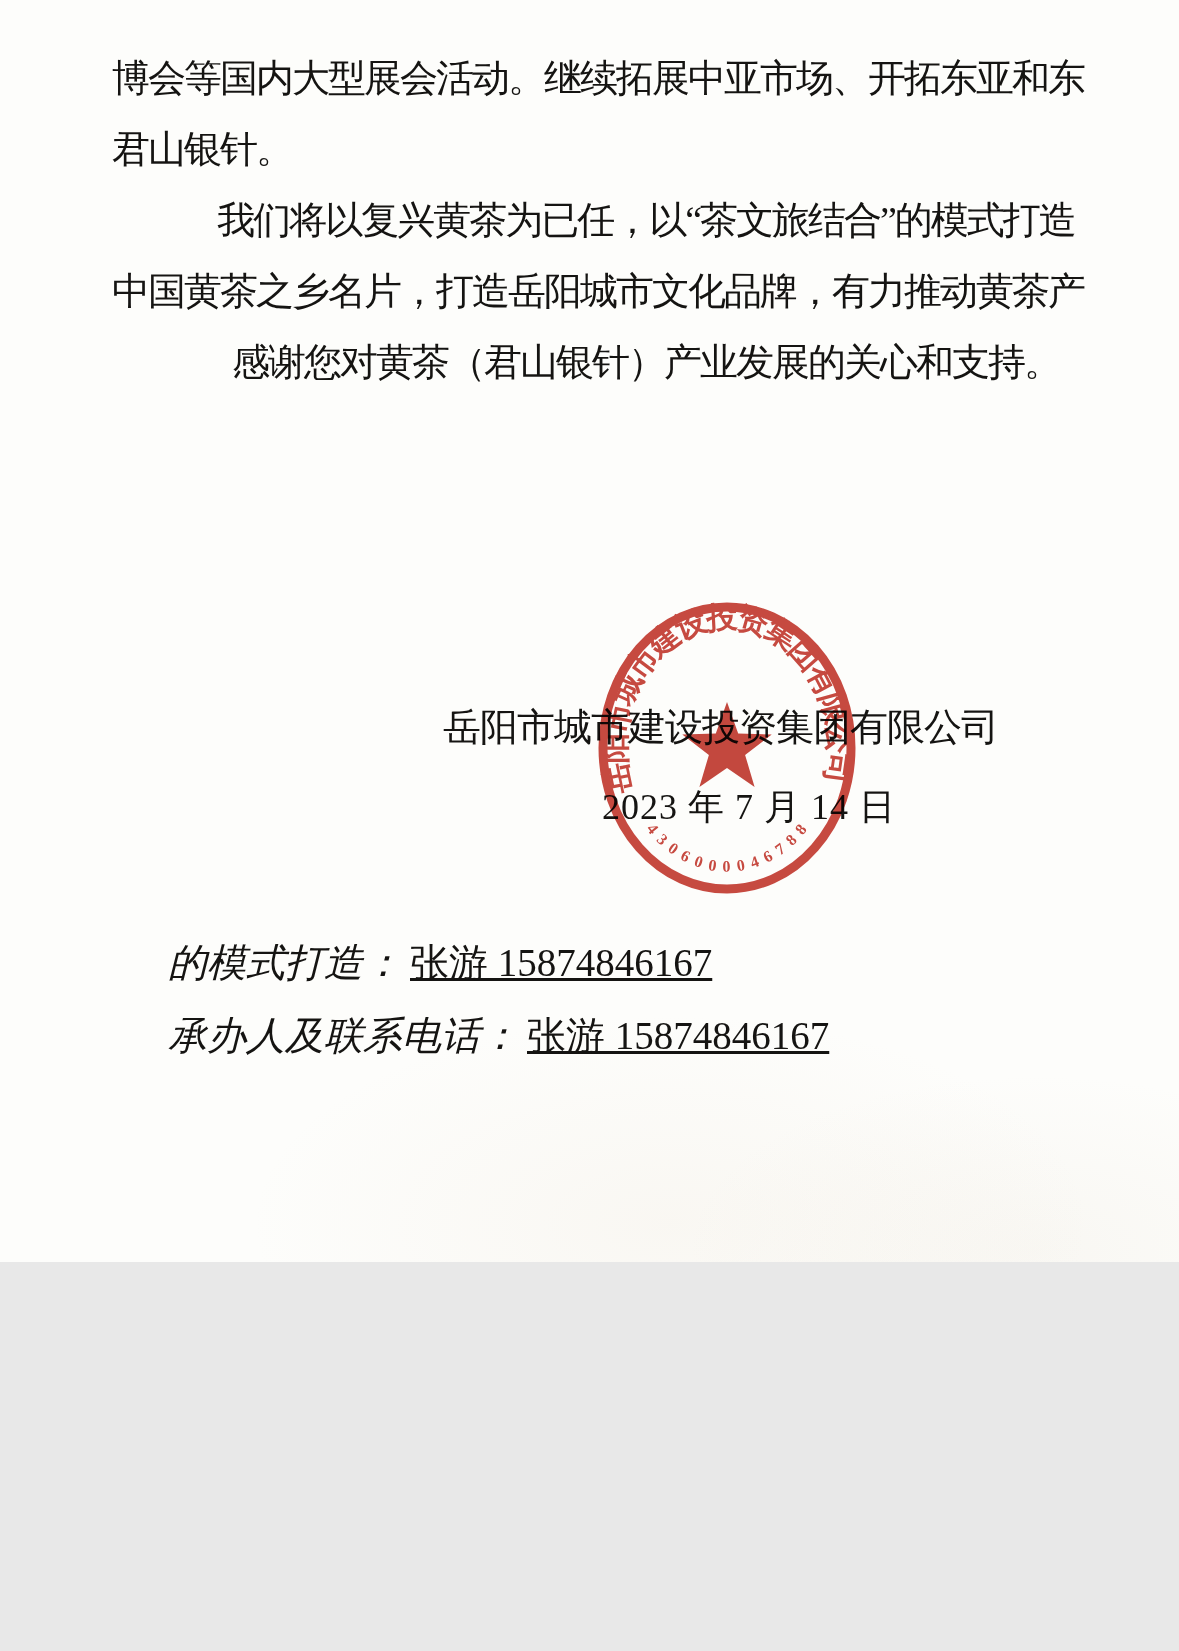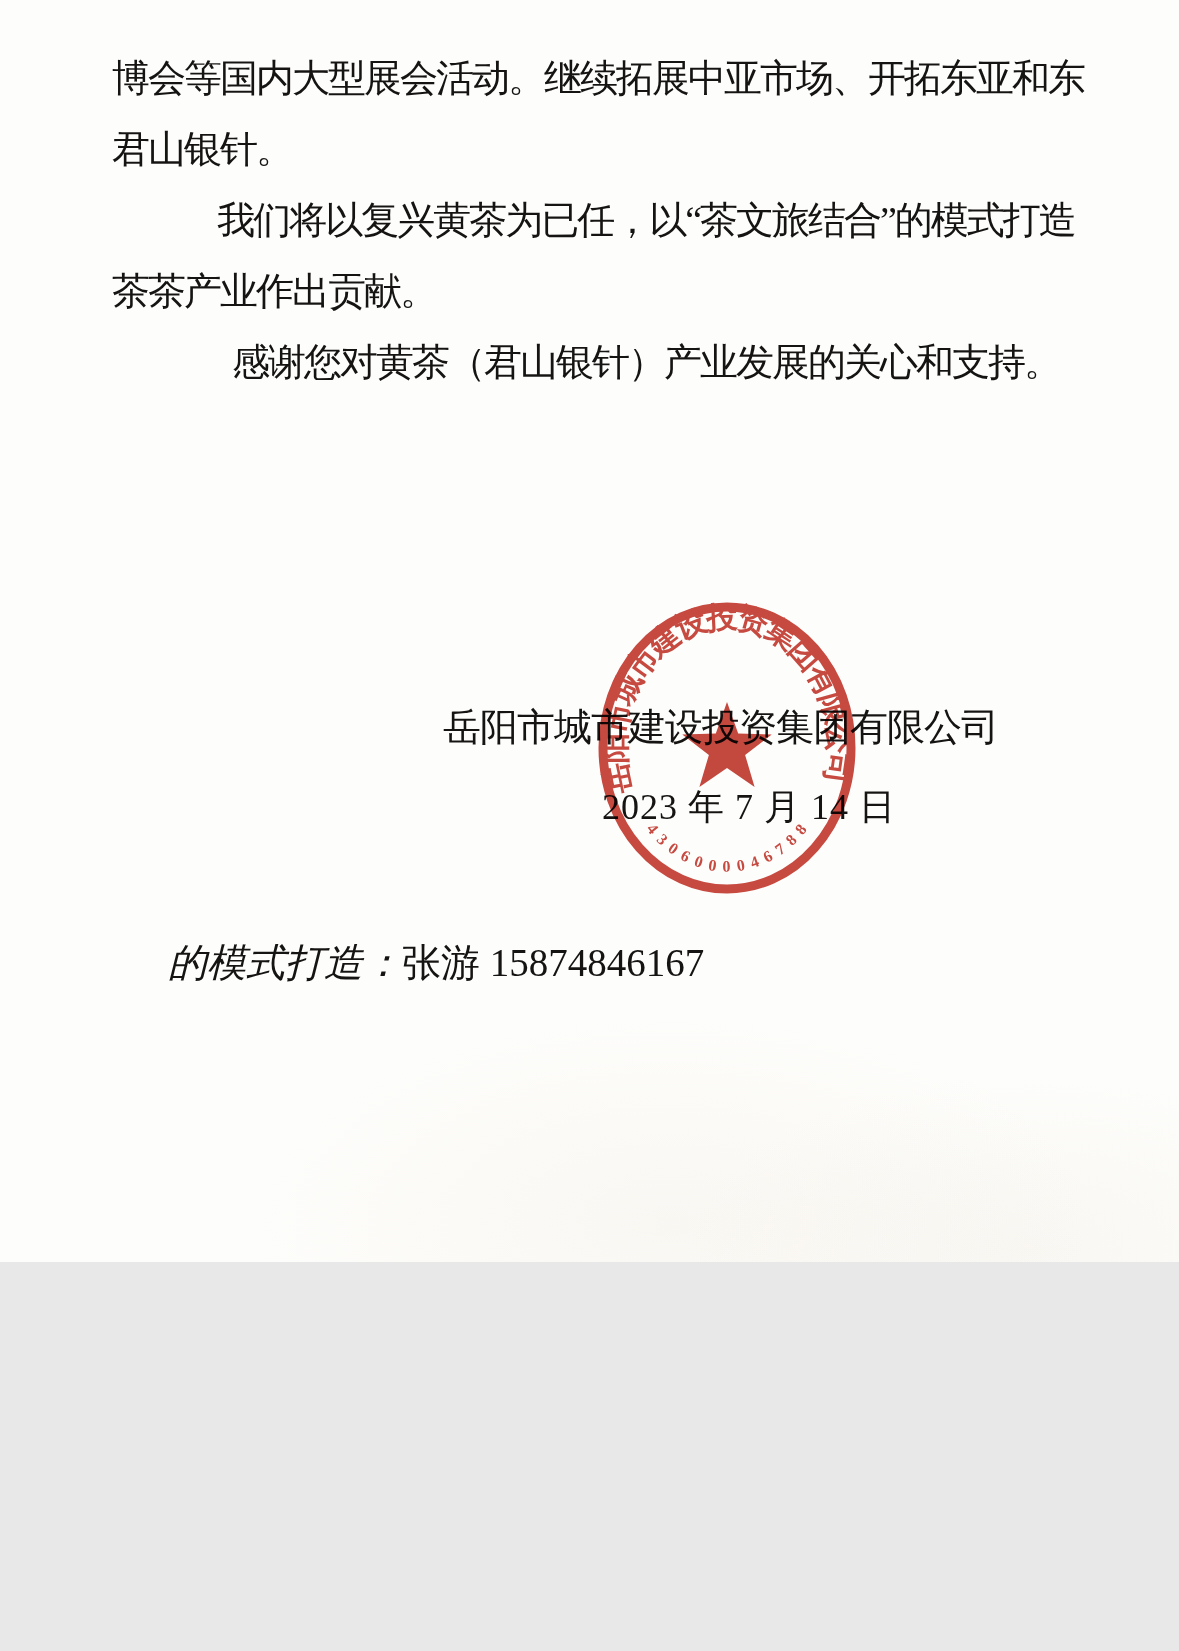--- a/index.html
+++ b/index.html
@@ -31,21 +31,21 @@
     font-size:38px;letter-spacing:-1px;white-space:nowrap;font-weight:500;
   }
   .sig-date{
     position:absolute;left:602px;top:783px;
     font-size:36px;letter-spacing:1px;white-space:nowrap;font-weight:500;
   }
   .contact{
     position:absolute;left:168px;
     font-size:39px;white-space:nowrap;font-weight:500;font-style:italic;
   }
-  .contact .val{margin-left:0;font-style:normal;}
+  .contact .val{margin-left:8px;font-style:normal;text-decoration:underline;}
   .contact-1{top:936px;}
   .contact-2{top:1009px;}
   .seal{
     position:absolute;left:596px;top:598px;
     width:262px;height:300px;
     mix-blend-mode:multiply;
     opacity:.92;
   }
   .seal text{
     font-family:"Liberation Serif","DejaVu Serif",serif;
@@ -55,21 +55,21 @@
 </style>
 </head>
 <body>
 
 <div class="page">
 
   <div class="body-text">
     <div class="line">博会等国内大型展会活动。继续拓展中亚市场、开拓东亚和东</div>
     <div class="line">君山银针。</div>
     <div class="line indent">我们将以复兴黄茶为已任，以“茶文旅结合”的模式打造</div>
-    <div class="line">茶茶产业作出贡献。</div>
+    <div class="line">中国黄茶之乡名片，打造岳阳城市文化品牌，有力推动黄茶产</div>
     <div class="line indent">感谢您对黄茶（君山银针）产业发展的关心和支持。</div>
   </div>
 
   <div class="sig-company">岳阳市城市建设投资集团有限公司</div>
   <div class="sig-date">2023 年 7 月 14 日</div>
 
   <svg class="seal" viewBox="0 0 262 298" xmlns="http://www.w3.org/2000/svg" aria-hidden="true">
     <defs>
       <path id="sealArcTop" d="M 38.6 199.7 A 102 120 0 1 1 223.4 199.7" fill="none"></path>
       <path id="sealArcBottom" d="M 43.4 220 A 107 124 0 0 0 218.6 220" fill="none"></path>
@@ -80,14 +80,17 @@
       <textPath href="#sealArcTop" startOffset="8" textLength="428" lengthAdjust="spacing">岳阳市城市建设投资集团有限公司</textPath>
     </text>
     <text font-size="16" letter-spacing="3">
       <textPath href="#sealArcBottom" startOffset="12" textLength="192" lengthAdjust="spacing">4306000046788</textPath>
     </text>
   </svg>
 
   <div class="contact contact-1">
     <span>的模式打造：</span><span class="val">张游 15874846167</span>
   </div>
+  <div class="contact contact-2">
+    <span>承办人及联系电话：</span><span class="val">张游 15874846167</span>
+  </div>
 
 </div>
 
 </body></html>

